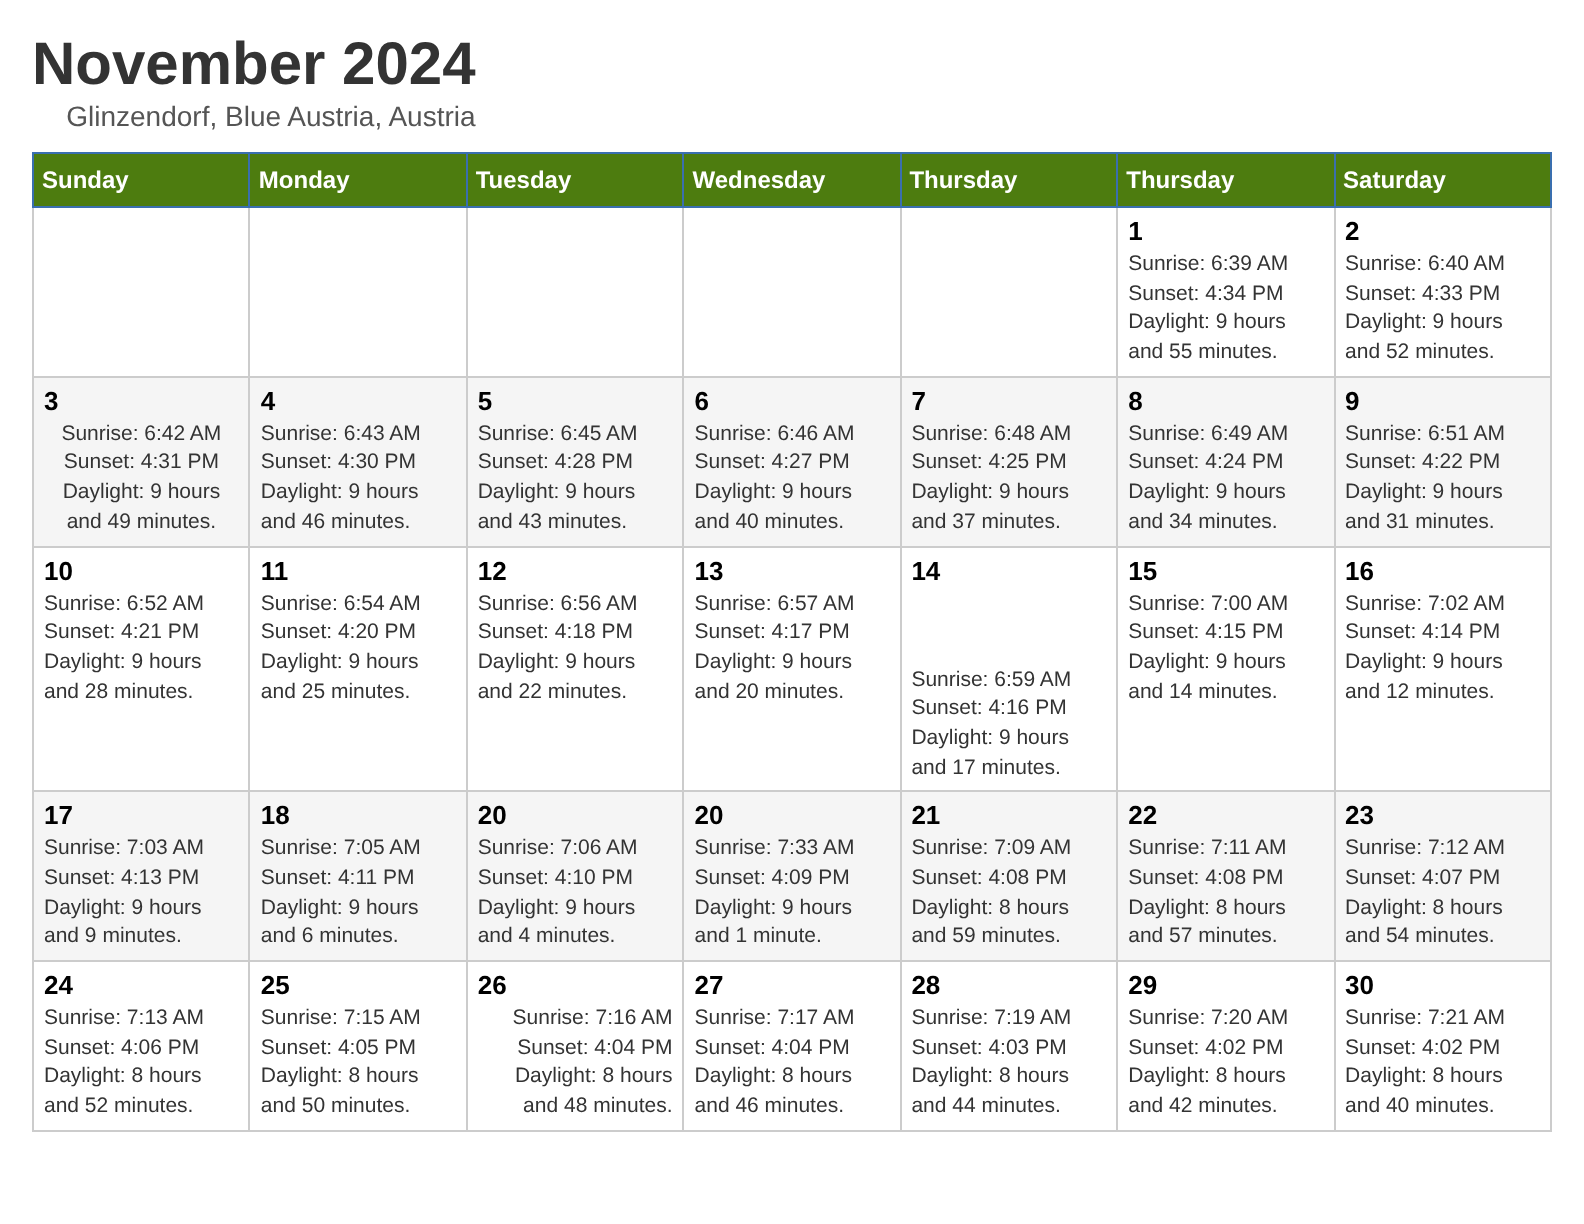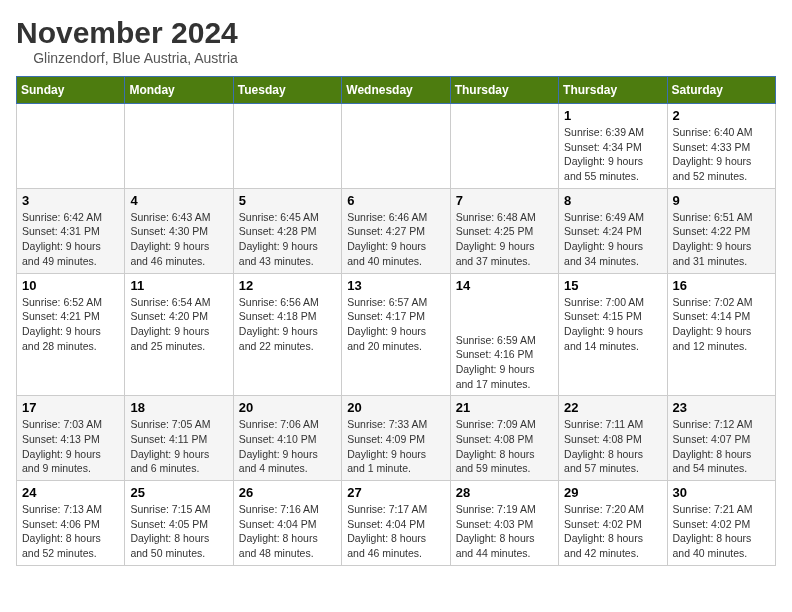--- a/index.html
+++ b/index.html
@@ -113,21 +113,21 @@
         <td>
           <div class="day-num">2</div>
           <div class="day-info" style="white-space: pre-line;">Sunrise: 6:40 AM
 Sunset: 4:33 PM
 Daylight: 9 hours and 52 minutes.</div>
         </td>
       </tr>
       <tr>
         <td>
           <div class="day-num">3</div>
-          <div class="day-info" style="white-space: pre-line;">Sunrise: 6:42 AM
+          <div class="day-info" style="white-space: pre-line; text-align: center;">Sunrise: 6:42 AM
 Sunset: 4:31 PM
 Daylight: 9 hours and 49 minutes.</div>
         </td>
         <td>
           <div class="day-num">4</div>
           <div class="day-info" style="white-space: pre-line;">Sunrise: 6:43 AM
 Sunset: 4:30 PM
 Daylight: 9 hours and 46 minutes.</div>
         </td>
         <td>
@@ -257,21 +257,21 @@
 Daylight: 8 hours and 52 minutes.</div>
         </td>
         <td>
           <div class="day-num">25</div>
           <div class="day-info" style="white-space: pre-line;">Sunrise: 7:15 AM
 Sunset: 4:05 PM
 Daylight: 8 hours and 50 minutes.</div>
         </td>
         <td>
           <div class="day-num">26</div>
-          <div class="day-info" style="white-space: pre-line;">Sunrise: 7:16 AM
+          <div class="day-info" style="white-space: pre-line; text-align: right;">Sunrise: 7:16 AM
 Sunset: 4:04 PM
 Daylight: 8 hours and 48 minutes.</div>
         </td>
         <td>
           <div class="day-num">27</div>
           <div class="day-info" style="white-space: pre-line;">Sunrise: 7:17 AM
 Sunset: 4:04 PM
 Daylight: 8 hours and 46 minutes.</div>
         </td>
         <td>

